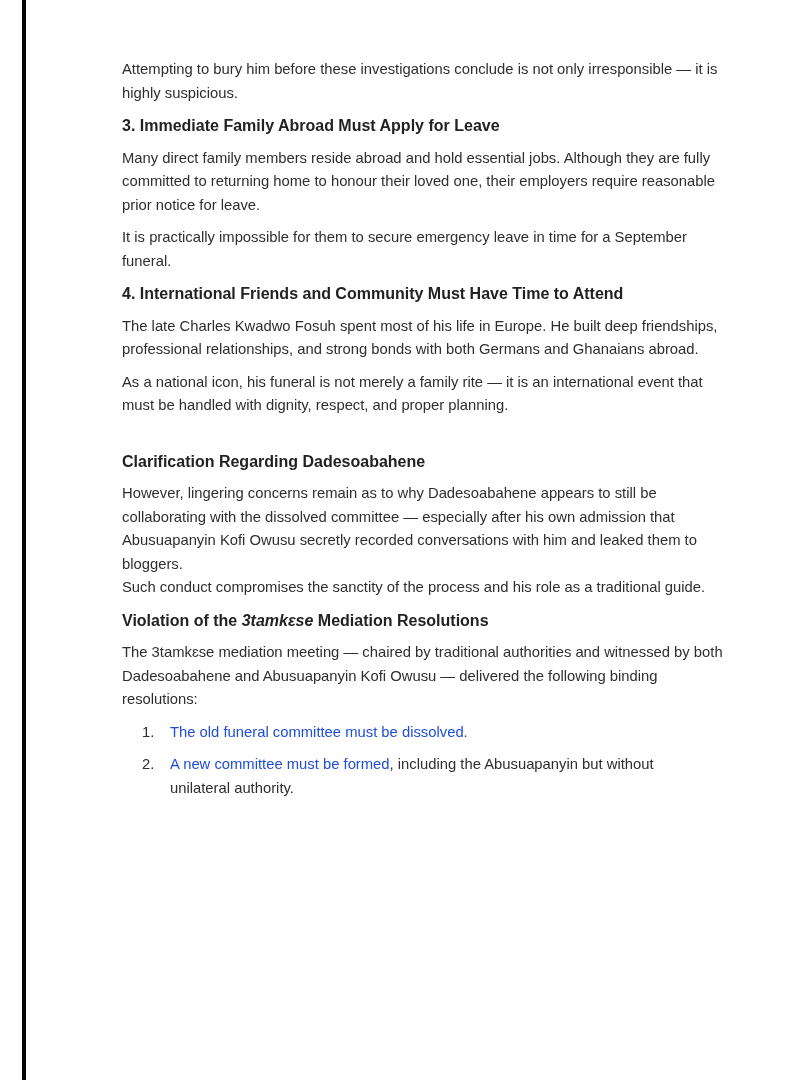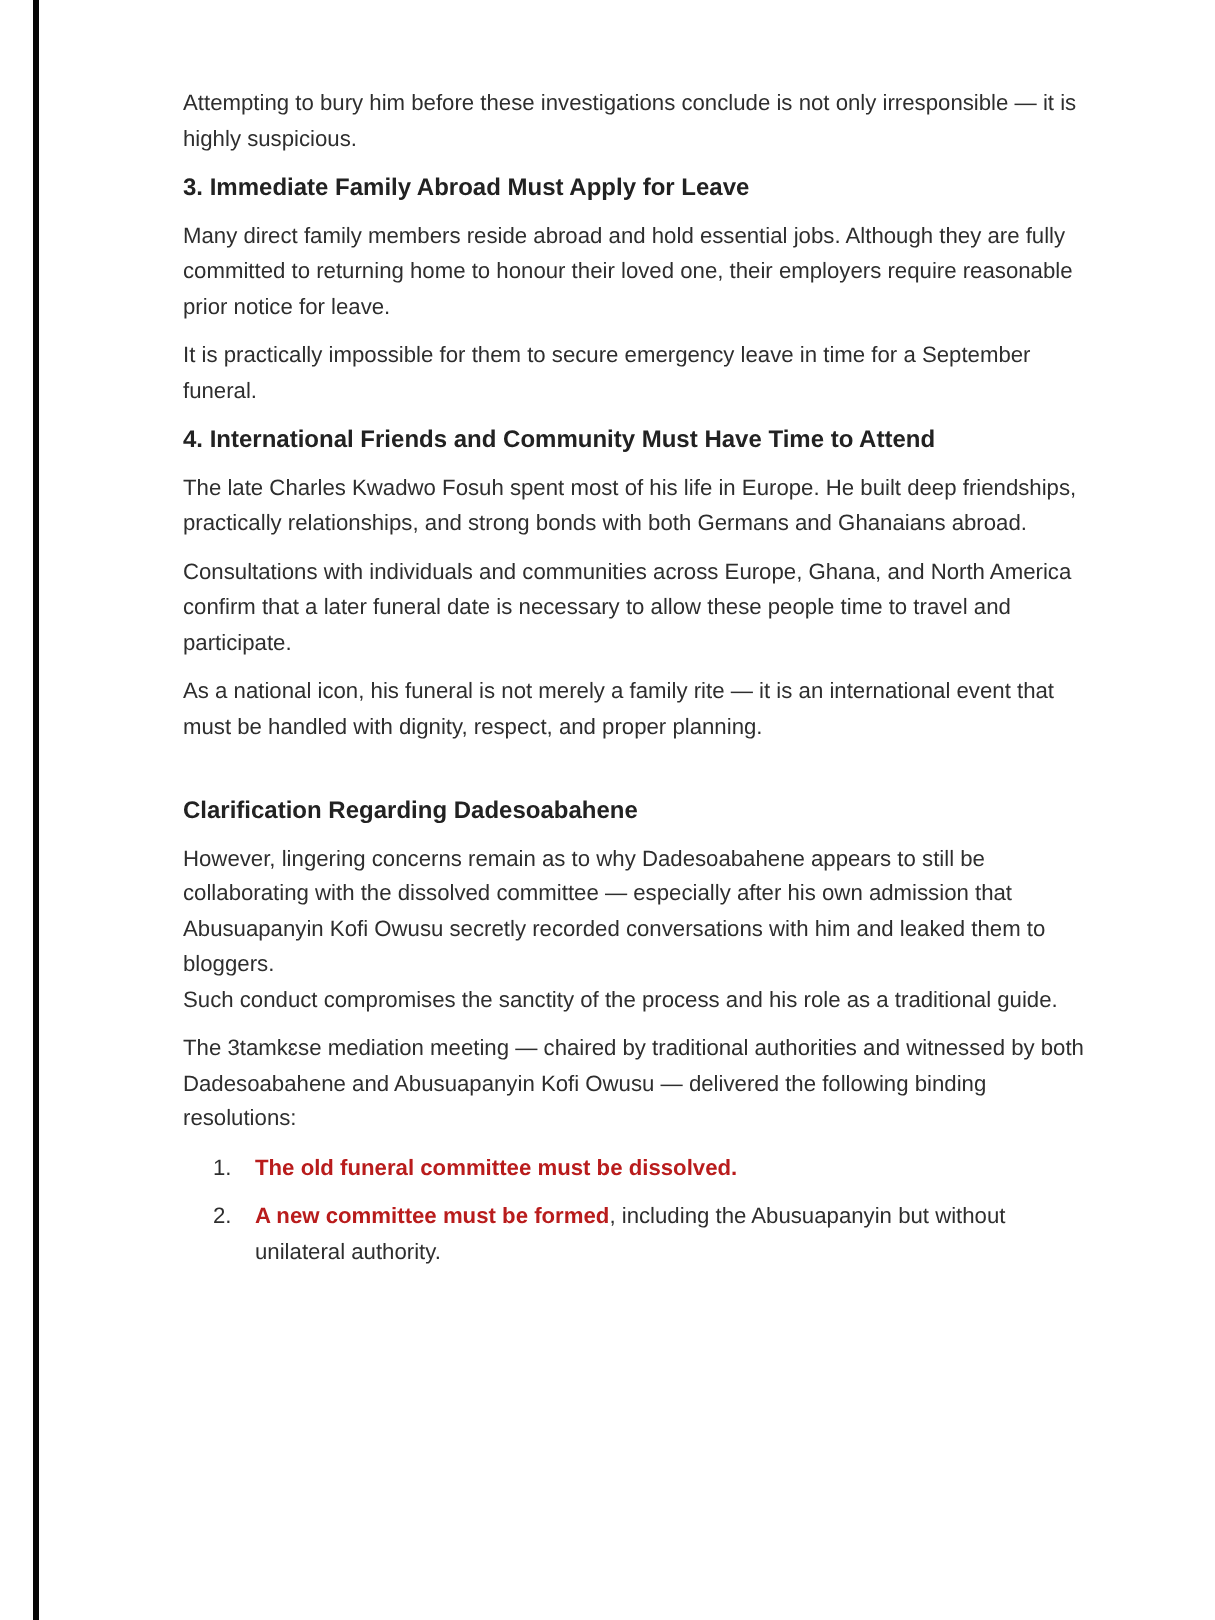--- a/index.html
+++ b/index.html
@@ -59,21 +59,21 @@
     display: flex;
     margin: 0 0 9px 0;
     font-size: 14.8px;
     line-height: 23.5px;
   }
   .num {
     flex: 0 0 28px;
     white-space: pre;
   }
   .li-text { white-space: pre; }
-  .li-text b { font-weight: bold; color: #b91c1c; }
+  .li-text b { font-weight: normal; color: #1d4ed8; }
 </style>
 </head>
 <body>
 
 <div class="page">
   <div class="edge edge-left"></div>
   <div class="edge edge-right"></div>
 
   <div class="content">
 
@@ -85,39 +85,37 @@
     <p class="para">Many direct family members reside abroad and hold essential jobs. Although they are fully
 committed to returning home to honour their loved one, their employers require reasonable
 prior notice for leave.</p>
 
     <p class="para">It is practically impossible for them to secure emergency leave in time for a September
 funeral.</p>
 
     <h3 class="heading">4. International Friends and Community Must Have Time to Attend</h3>
 
     <p class="para">The late Charles Kwadwo Fosuh spent most of his life in Europe. He built deep friendships,
-practically relationships, and strong bonds with both Germans and Ghanaians abroad.</p>
+professional relationships, and strong bonds with both Germans and Ghanaians abroad.</p>
 
-    <p class="para">Consultations with individuals and communities across Europe, Ghana, and North America
-confirm that a later funeral date is necessary to allow these people time to travel and
-participate.</p>
 
     <p class="para">As a national icon, his funeral is not merely a family rite — it is an international event that
 must be handled with dignity, respect, and proper planning.</p>
 
     <h3 class="heading heading-gap">Clarification Regarding Dadesoabahene</h3>
 
 
 
     <p class="para">However, lingering concerns remain as to why Dadesoabahene appears to still be
 collaborating with the dissolved committee — especially after his own admission that
 Abusuapanyin Kofi Owusu secretly recorded conversations with him and leaked them to
 bloggers.
 Such conduct compromises the sanctity of the process and his role as a traditional guide.</p>
 
+    <h3 class="heading"><span>Violation of the </span><span class="italic">3tamkɛse</span><span> Mediation Resolutions</span></h3>
 
     <p class="para">The 3tamkɛse mediation meeting — chaired by traditional authorities and witnessed by both
 Dadesoabahene and Abusuapanyin Kofi Owusu — delivered the following binding
 resolutions:</p>
 
     <ol class="list">
       <li class="list-item">
         <span class="num">1.</span>
         <span class="li-text"><b>The old funeral committee must be dissolved.</b><span></span></span>
       </li>

